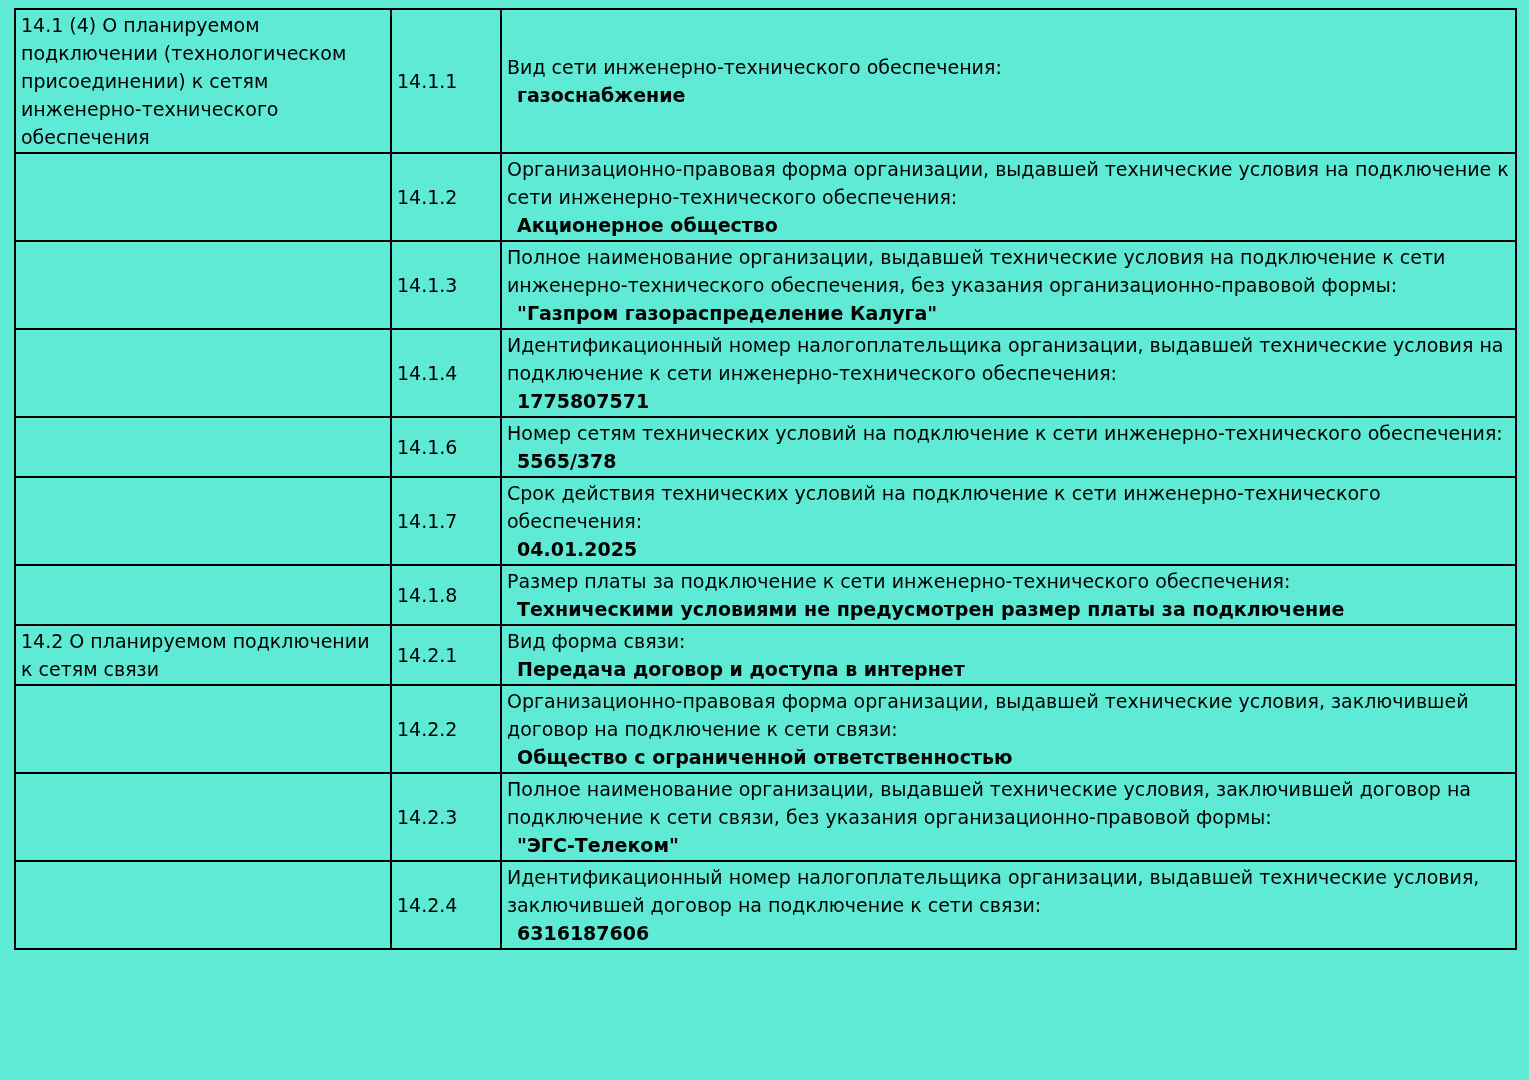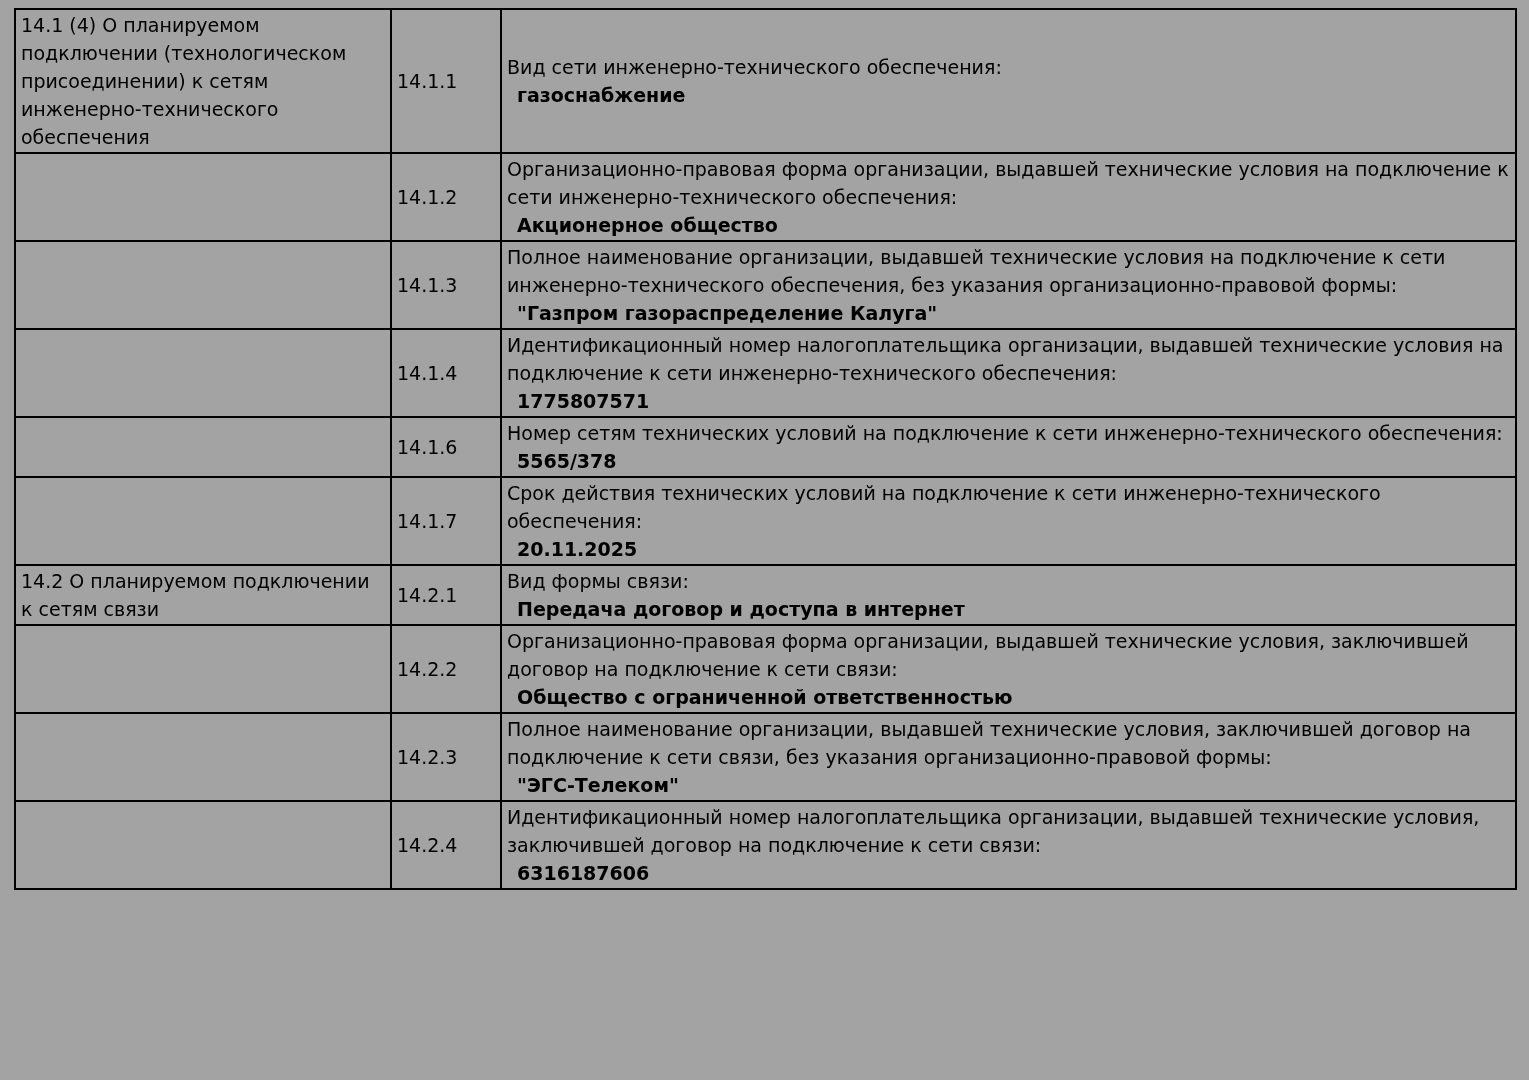--- a/index.html
+++ b/index.html
@@ -5,21 +5,21 @@
   html, body {
     margin: 0;
     padding: 0;
     background: #ffffff;
   }
   .page {
     width: 1529px;
     min-height: 1080px;
     box-sizing: border-box;
     padding: 8px 14px 18px 14px;
-    background: #a3a3a3;
+    background: #5eead4;
   }
   table.doc-table {
     border-collapse: collapse;
     width: 1501px;
     table-layout: fixed;
     color: #000000;
     font-family: "DejaVu Sans", "Liberation Sans", sans-serif;
     font-size: 19px;
     line-height: 28px;
   }
@@ -103,30 +103,38 @@
           <div>Номер сетям технических условий на подключение к сети инженерно-технического обеспечения:</div>
           <div class="answer">5565/378</div>
         </td>
       </tr>
 
       <tr>
         <td class="sec-cell"></td>
         <td class="num-cell">14.1.7</td>
         <td class="content-cell">
           <div>Срок действия технических условий на подключение к сети инженерно-технического обеспечения:</div>
-          <div class="answer">20.11.2025</div>
+          <div class="answer">04.01.2025</div>
         </td>
       </tr>
 
+      <tr>
+        <td class="sec-cell"></td>
+        <td class="num-cell">14.1.8</td>
+        <td class="content-cell">
+          <div>Размер платы за подключение к сети инженерно-технического обеспечения:</div>
+          <div class="answer">Техническими условиями не предусмотрен размер платы за подключение</div>
+        </td>
+      </tr>
 
       <tr>
         <td class="sec-cell">14.2 О планируемом подключении к сетям связи</td>
         <td class="num-cell">14.2.1</td>
         <td class="content-cell">
-          <div>Вид формы связи:</div>
+          <div>Вид форма связи:</div>
           <div class="answer">Передача договор и доступа в интернет</div>
         </td>
       </tr>
 
       <tr>
         <td class="sec-cell"></td>
         <td class="num-cell">14.2.2</td>
         <td class="content-cell">
           <div>Организационно-правовая форма организации, выдавшей технические условия, заключившей договор на подключение к сети связи:</div>
           <div class="answer">Общество с ограниченной ответственностью</div>

